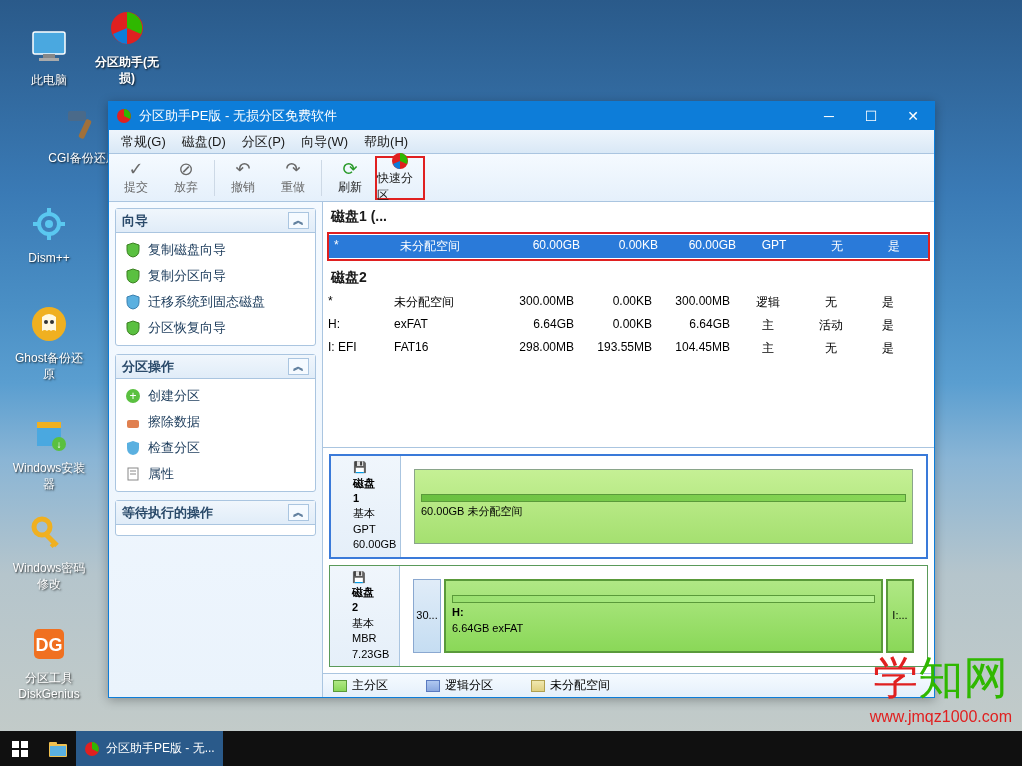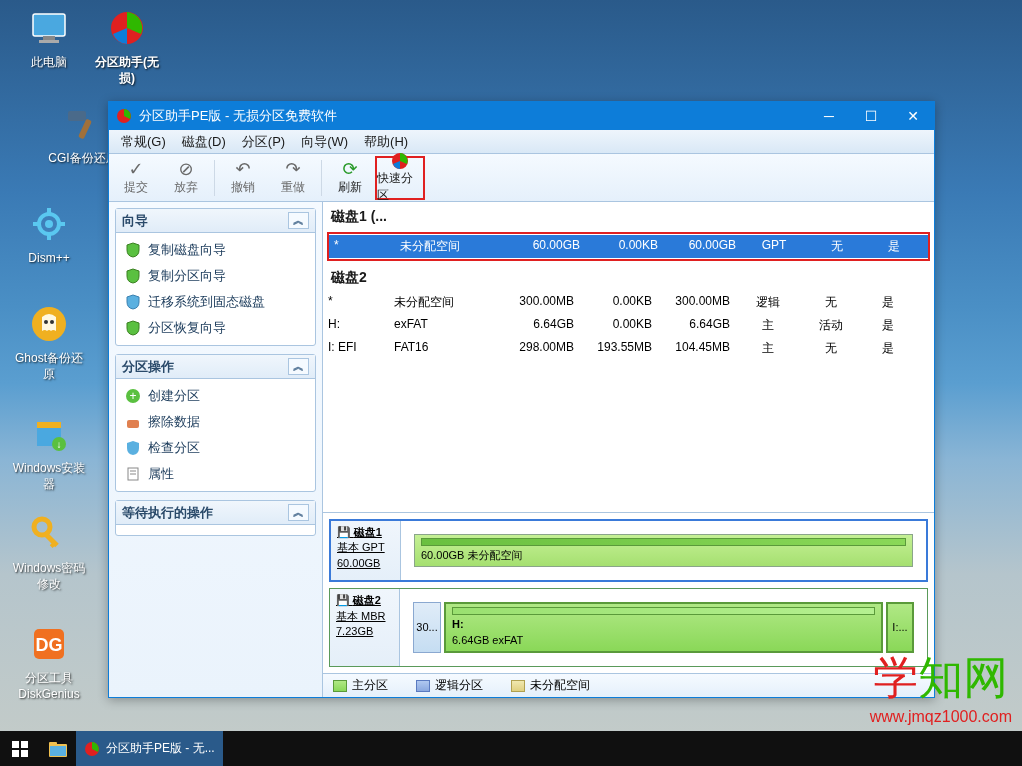--- a/index.html
+++ b/index.html
@@ -61,32 +61,32 @@
 .tbody { flex: 1; overflow-y: auto; background: #fff; font-size: 12px; }
 .disk-grp { padding: 6px 8px 4px; font-weight: bold; color: #1a1a1a; font-size: 14px; }
 .trow { display: flex; padding: 3px 0; }
 .trow .cell { padding: 0 5px; }
 .trow.sel { background: #2a7ad9; color: #fff; }
 
 
 .diskbars { background: #fff; border-top: 1px solid #aac5e0; }
 .dbar { display: flex; margin: 6px; border: 1px solid #5a9a5a; }
 .dbar.sel { border: 2px solid #3a7ad9; }
-.dbar-l { width: 70px; padding: 4px 6px; background: linear-gradient(180deg, #f0f6fc, #e5eff9); border-right: 1px solid #aac5e0; font-size: 11px; line-height: 1.4; display: flex; flex-direction: column; text-decoration: underline; }
+.dbar-l { width: 70px; padding: 4px 22px; background: linear-gradient(180deg, #f0f6fc, #e5eff9); border-right: 1px solid #aac5e0; font-size: 11px; line-height: 1.4; display: flex; flex-direction: column; }
 .dbar-l .dname { font-weight: bold; }
 .dbar-r { flex: 1; display: flex; padding: 13px; gap: 3px; }
 .seg { border: 1px solid #8aa58a; padding: 3px 6px; font-size: 11px; line-height: 1.4; display: flex; flex-direction: column; justify-content: center; }
 .seg.unalloc { background: linear-gradient(180deg, #c5f095, #a5e070); }
 .seg.primary { background: linear-gradient(180deg, #b0e885, #8ad858); border: 2px solid #5a9a3a; }
 .seg.small { width: 28px; align-items: center; justify-content: center; text-align: center; }
 .seg .sbar { height: 8px; background: linear-gradient(90deg, #6ac040, #8ad858); margin-bottom: 2px; border: 1px solid #5a9a3a; }
 .seg.primary .sbar { background: linear-gradient(90deg, #9ae070, #b5f090); }
 
 
-.legend { height: 24px; background: linear-gradient(180deg, #f5faff, #e5f0fb); border-top: 1px solid #aac5e0; display: flex; align-items: center; padding: 0 10px; font-size: 12px; gap: 28px; }
+.legend { height: 24px; background: linear-gradient(180deg, #f5faff, #e5f0fb); border-top: 1px solid #aac5e0; display: flex; align-items: center; padding: 0 10px; font-size: 12px; gap: 38px; }
 .legend .litem { display: flex; align-items: center; gap: 5px; }
 .legend .lbox { width: 14px; height: 12px; border: 1px solid #888; }
 .lbox.prim { background: linear-gradient(180deg, #b0e885, #8ad858); border-color: #5a9a3a; }
 .lbox.logi { background: linear-gradient(180deg, #b0c8f0, #8aa8e0); border-color: #5a7ac0; }
 .lbox.unai { background: linear-gradient(180deg, #f0e8b0, #e0d080); border-color: #b0a050; }
 
 
 .c-part { width: 66px; }
 .c-fs { width: 102px; }
 .c-cap { width: 88px; text-align: right; }
@@ -102,21 +102,21 @@
 .wm .big .red { color: #e02020; }
 .wm .url { font-size: 16px; color: #e02020; }
 
 
 svg { display: block; }
 </style>
 </head>
 <body>
 
 <div class="desktop">
-  <div class="dicon" style="left:12px; top:4px;">
+  <div class="dicon" style="left:12px; top:22px;">
     <div class="ibox">
         <svg width="40" height="40" viewBox="0 0 40 40">
           <rect x="4" y="6" width="32" height="22" rx="2" fill="#4aa8e0" stroke="#fff" stroke-width="1.5"></rect>
           <rect x="14" y="28" width="12" height="4" fill="#888"></rect>
           <rect x="10" y="32" width="20" height="3" fill="#aaa"></rect>
         </svg>
       </div>
     <div class="ilbl">此电脑</div>
   </div>
   <div class="dicon" style="left:90px; top:4px;font-weight:bold;">

